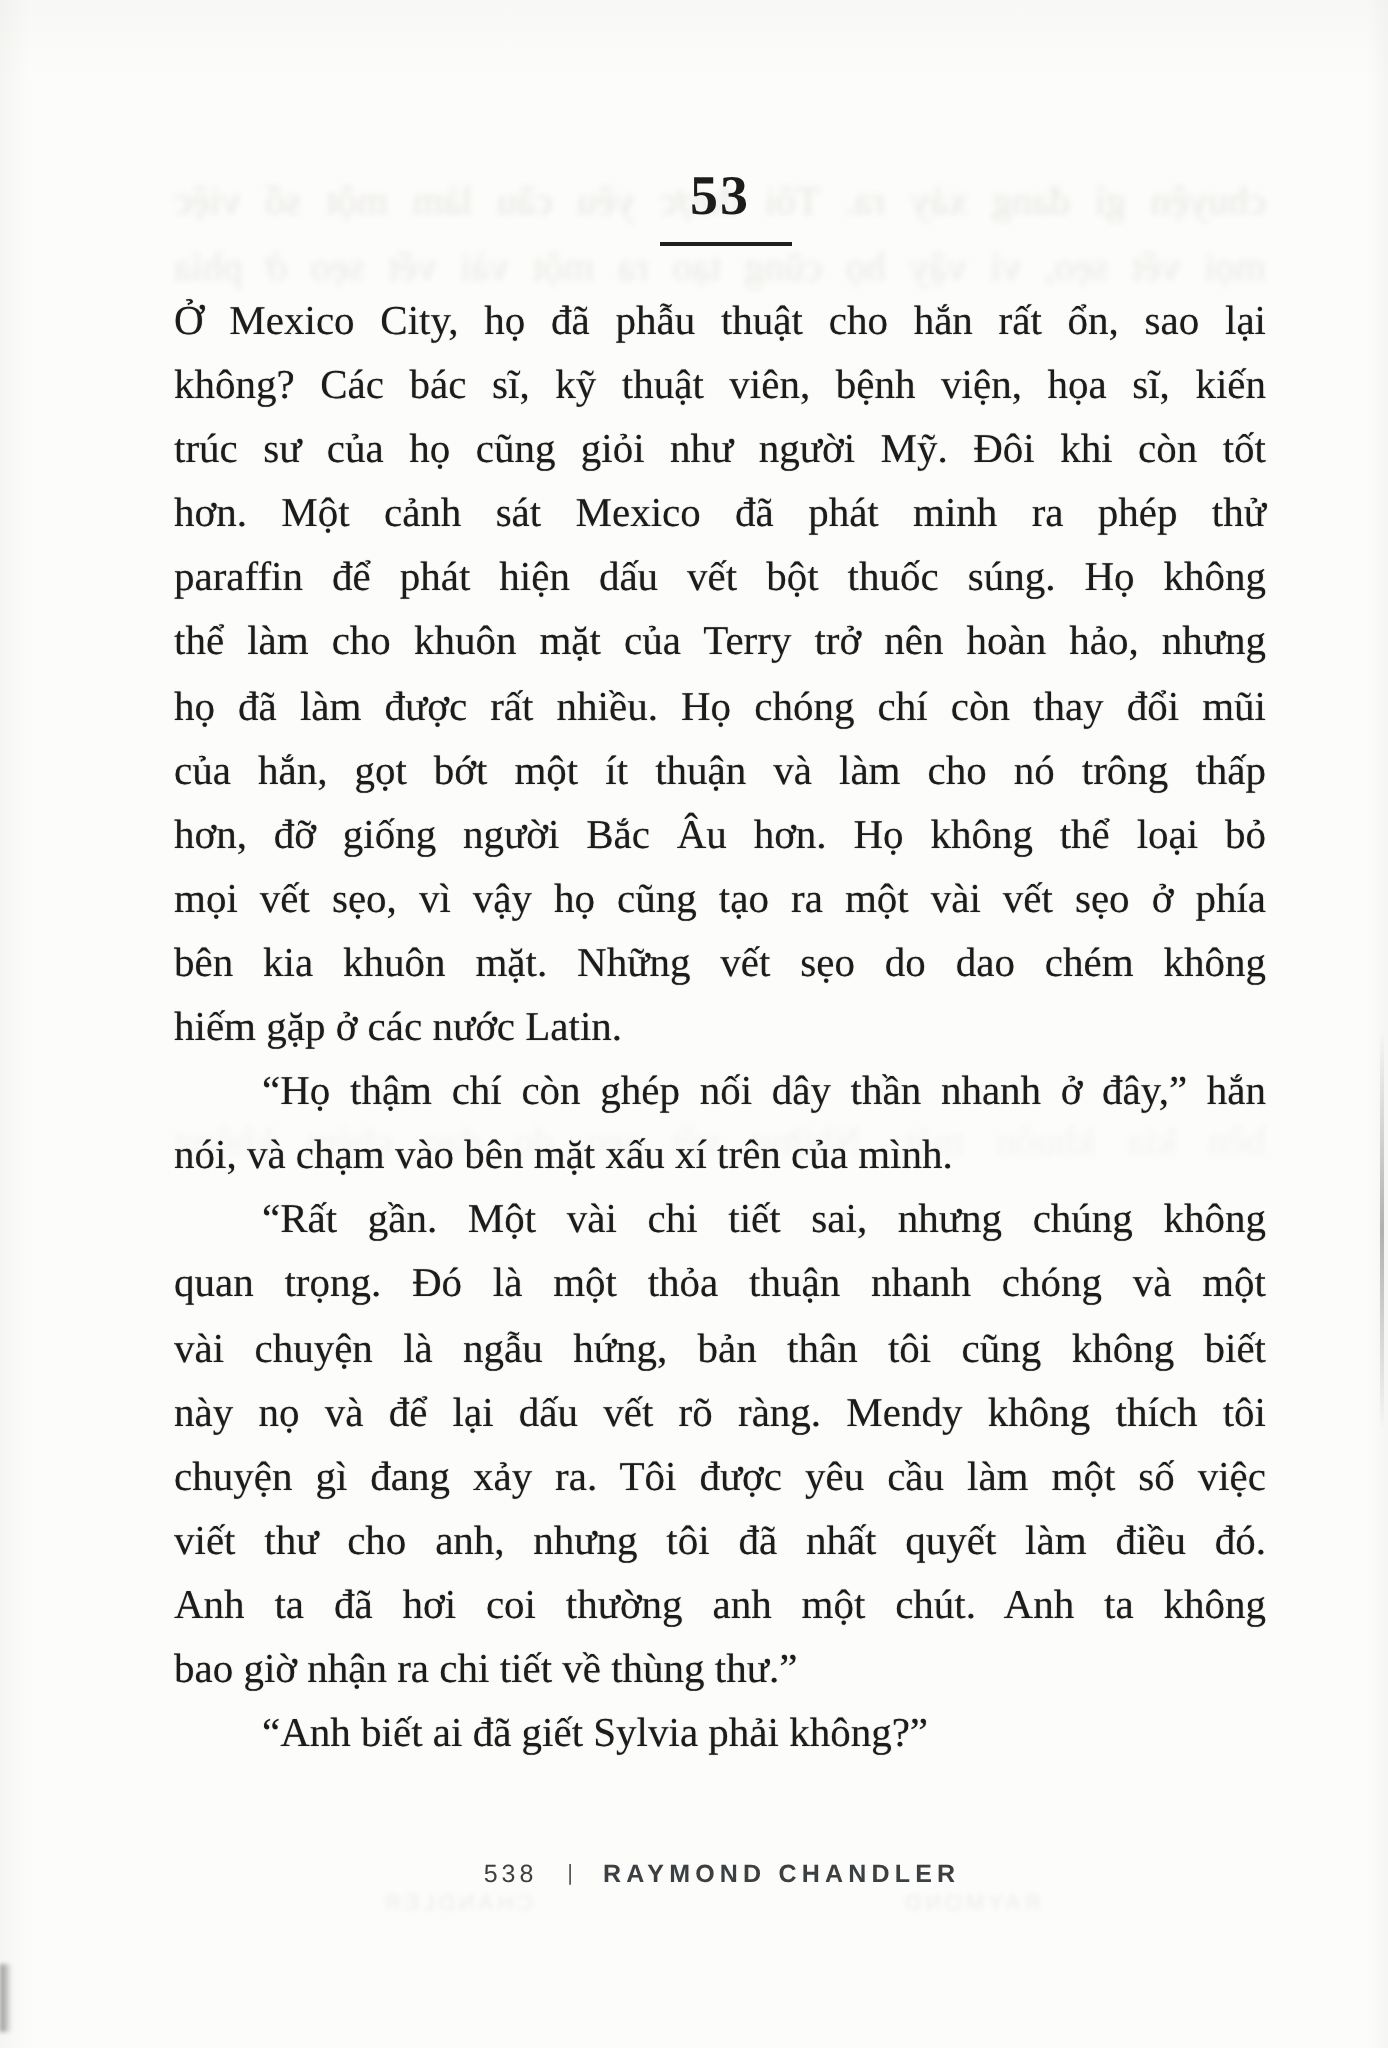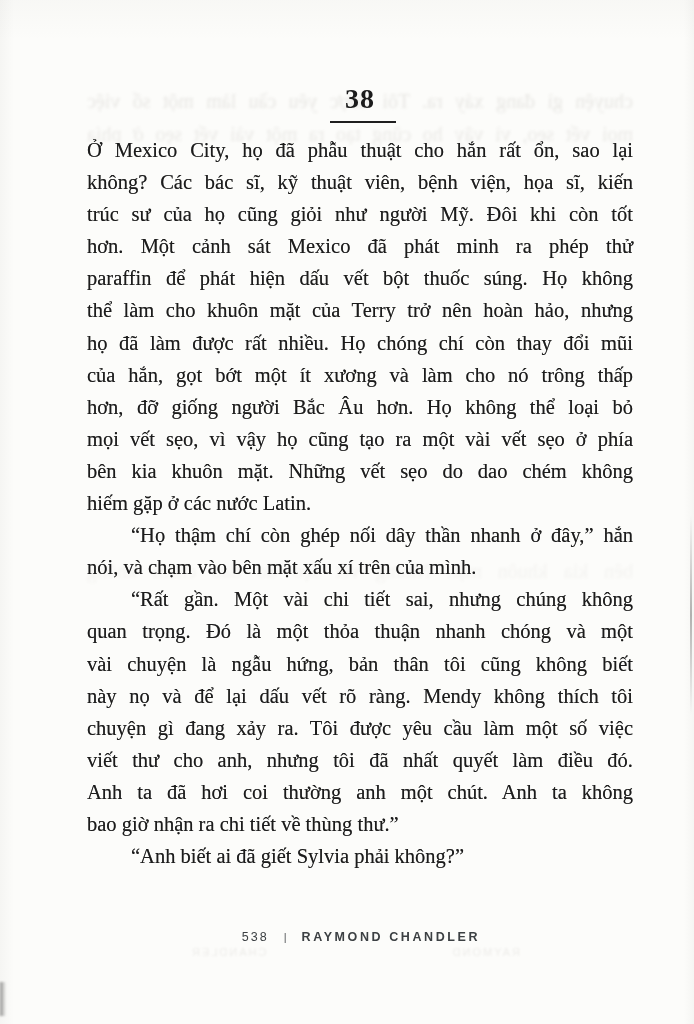--- a/index.html
+++ b/index.html
@@ -41,21 +41,21 @@
     width: 66px;
     height: 2px;
     background: #1f1f1f;
     margin: 7px auto 0 auto;
     transform: translateX(3px);
   }
 
   
   .body-text {
     position: absolute;
-    top: 134px;
+    top: 145px;
     left: 87px;
     width: 546px;
     z-index: 2;
     font-size: 20.5px;
     text-shadow: 0 0 0.5px rgba(20,20,20,0.55);
   }
   .line {
     height: 32.1px;
     line-height: 32.1px;
     white-space: normal;
@@ -156,33 +156,33 @@
 <body>
 
 <div class="page">
 
   <div class="ghost g1">chuyện gì đang xảy ra. Tôi được yêu cầu làm một số việc</div>
   <div class="ghost g2">mọi vết sẹo, vì vậy họ cũng tạo ra một vài vết sẹo ở phía</div>
   <div class="ghost g3">bên kia khuôn mặt. Những vết sẹo do dao chém không</div>
   <div class="ghost g4">RAYMOND CHANDLER</div>
 
   <div class="chapter-head">
-    <div class="chapter-num">38</div>
+    <div class="chapter-num">53</div>
     <div class="chapter-rule"></div>
   </div>
 
   <div class="body-text">
       <div class="line">Ở Mexico City, họ đã phẫu thuật cho hắn rất ổn, sao lại</div>
       <div class="line">không? Các bác sĩ, kỹ thuật viên, bệnh viện, họa sĩ, kiến</div>
       <div class="line">trúc sư của họ cũng giỏi như người Mỹ. Đôi khi còn tốt</div>
       <div class="line">hơn. Một cảnh sát Mexico đã phát minh ra phép thử</div>
       <div class="line">paraffin để phát hiện dấu vết bột thuốc súng. Họ không</div>
       <div class="line">thể làm cho khuôn mặt của Terry trở nên hoàn hảo, nhưng</div>
       <div class="line">họ đã làm được rất nhiều. Họ chóng chí còn thay đổi mũi</div>
-      <div class="line">của hắn, gọt bớt một ít xương và làm cho nó trông thấp</div>
+      <div class="line">của hắn, gọt bớt một ít thuận và làm cho nó trông thấp</div>
       <div class="line">hơn, đỡ giống người Bắc Âu hơn. Họ không thể loại bỏ</div>
       <div class="line">mọi vết sẹo, vì vậy họ cũng tạo ra một vài vết sẹo ở phía</div>
       <div class="line">bên kia khuôn mặt. Những vết sẹo do dao chém không</div>
       <div class="line last">hiếm gặp ở các nước Latin.</div>
       <div class="line indent">“Họ thậm chí còn ghép nối dây thần nhanh ở đây,” hắn</div>
       <div class="line last">nói, và chạm vào bên mặt xấu xí trên của mình.</div>
       <div class="line indent">“Rất gần. Một vài chi tiết sai, nhưng chúng không</div>
       <div class="line">quan trọng. Đó là một thỏa thuận nhanh chóng và một</div>
       <div class="line">vài chuyện là ngẫu hứng, bản thân tôi cũng không biết</div>
       <div class="line">này nọ và để lại dấu vết rõ ràng. Mendy không thích tôi</div>

